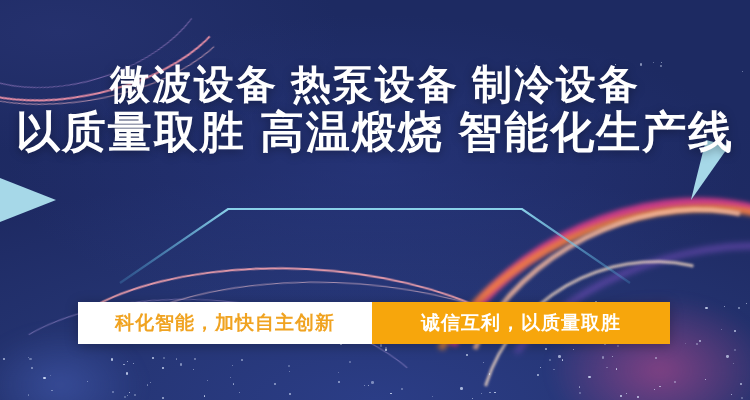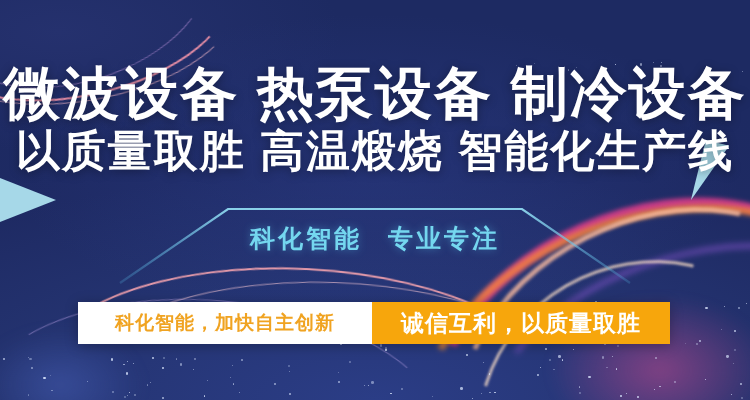--- a/index.html
+++ b/index.html
@@ -134,21 +134,21 @@
   
   .headline{
     position:absolute;left:0;right:0;top:62px;
     text-align:center;
     color:#ffffff;
     font-weight:700;
     letter-spacing:2px;
     line-height:1.12;
     text-shadow:0 2px 10px rgba(0,0,0,.35);
   }
-  .headline .ln{display:block;font-size:57px;white-space:nowrap;}
+  .headline .ln{display:block;font-size:40px;white-space:nowrap;}
   .headline .ln2{font-size:44px;}
 
   
   .trapwrap{position:absolute;left:0;right:0;top:205px;height:85px;}
   .trap{
     position:absolute;left:172px;top:0;width:406px;height:78px;
   }
   .trap svg{display:block;width:100%;height:100%;overflow:visible;}
   .sub-main{
     position:absolute;left:0;right:0;top:222px;
@@ -184,21 +184,21 @@
     color:#f0a321;
     display:flex;align-items:center;justify-content:center;
     font-size:19px;font-weight:700;letter-spacing:1px;
     white-space:nowrap;
   }
   .slogan-right{
     flex:1 1 auto;
     background:#f7a60c;
     color:#ffffff;
     display:flex;align-items:center;justify-content:center;
-    font-size:23px;font-weight:700;letter-spacing:1px;
+    font-size:19px;font-weight:700;letter-spacing:1px;
     white-space:nowrap;
   }
 </style>
 </head>
 <body>
 
 <div id="stage">
 
   <div class="bg-base"></div>
   <div class="bg-vignette"></div>
@@ -358,23 +358,20 @@
           <linearGradient id="trapgrad" x1="0" y1="0" x2="0" y2="1">
             <stop offset="0%" stop-color="#8fd9ef" stop-opacity="0.95"></stop>
             <stop offset="100%" stop-color="#4ea8d8" stop-opacity="0.25"></stop>
           </linearGradient>
         </defs>
         <path d="M -52 78 L 56 4 L 350 4 L 458 78" fill="none" stroke="url(#trapgrad)" stroke-width="2.2" stroke-linejoin="miter"></path>
       </svg>
     </div>
   </div>
 
-  <div class="sub-main">
-    <span>科化智能</span><span class="gap"></span><span>专业专注</span>
-  </div>
 
 
   <div class="slogan">
     <div class="slogan-left">科化智能，加快自主创新</div>
     <div class="slogan-right">诚信互利，以质量取胜</div>
   </div>
 
 </div>
 
 </body></html>

